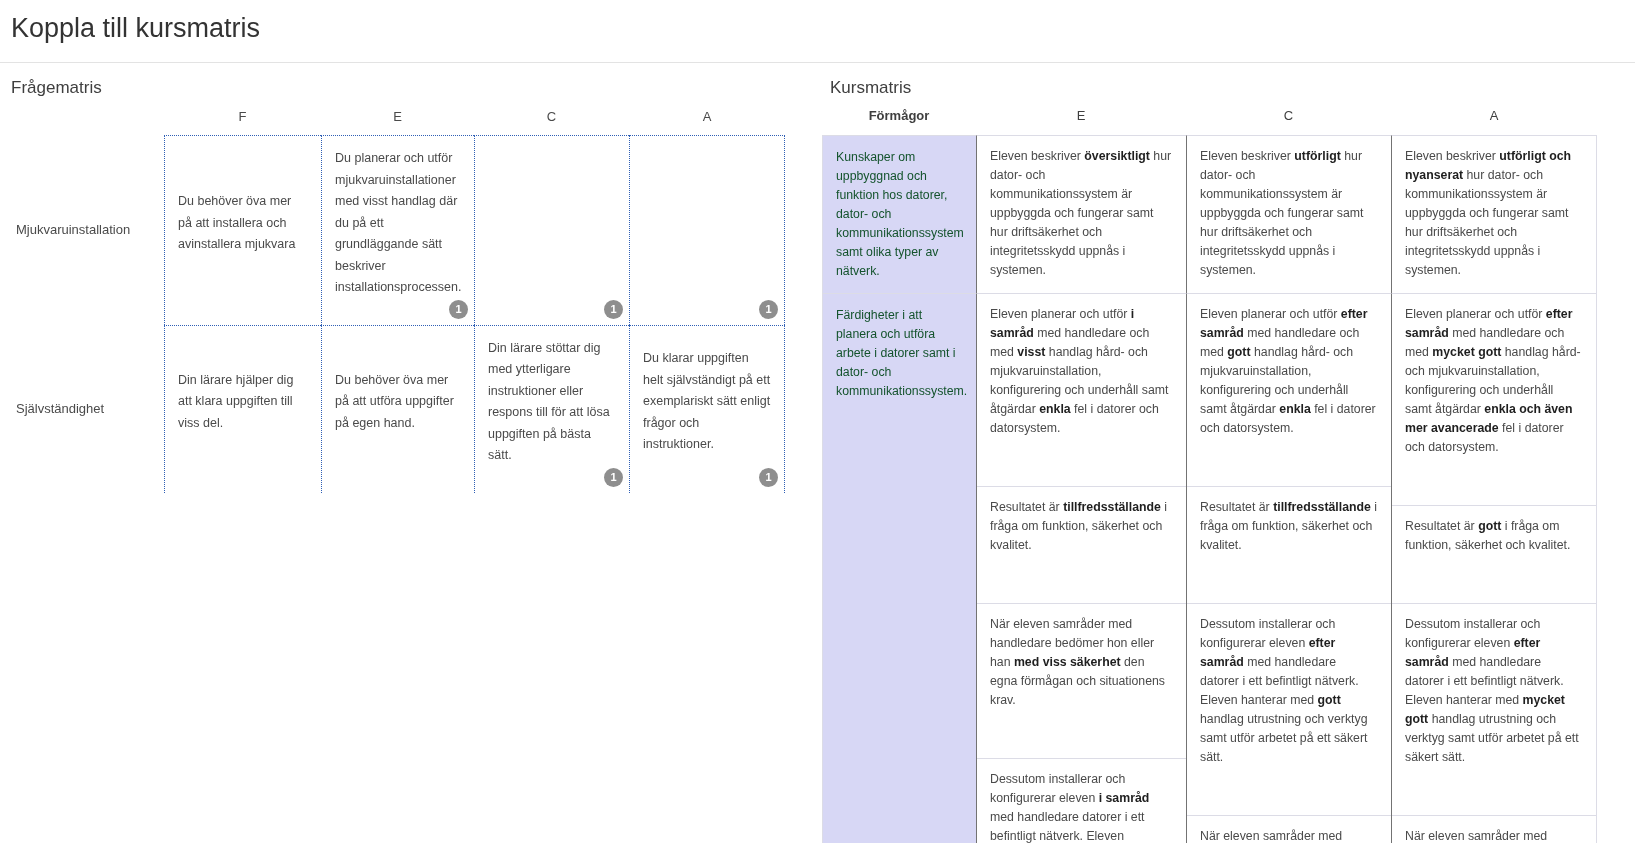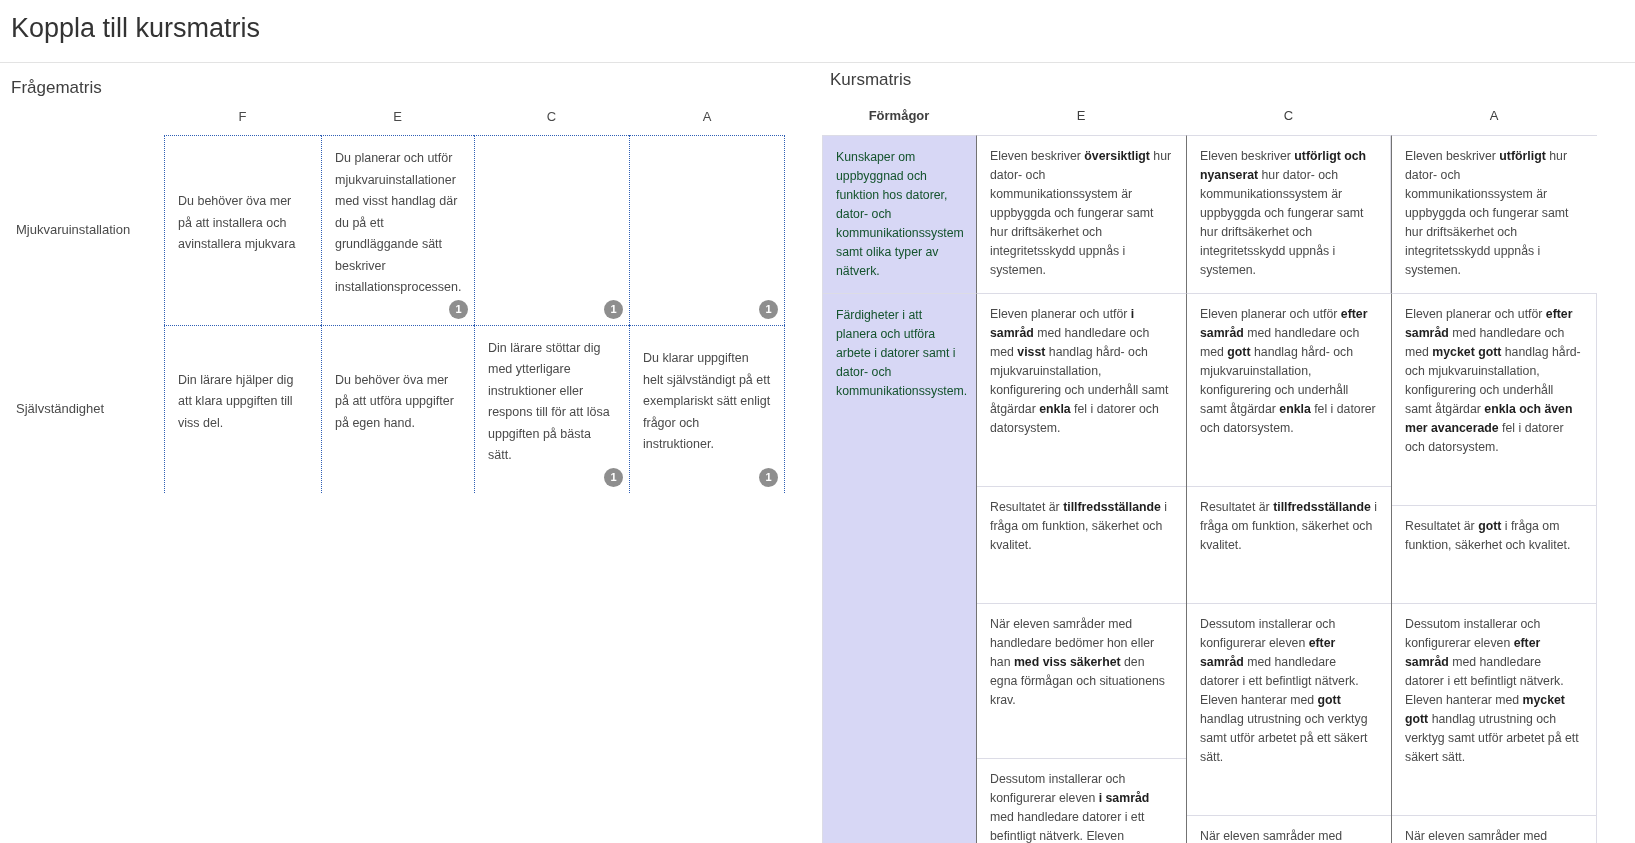--- a/index.html
+++ b/index.html
@@ -36,21 +36,21 @@
   }
 
   
   .section-heading {
     position: absolute;
     font-size: 17px;
     font-weight: 400;
     color: #3f3f3f;
   }
   #fragematris-heading { left: 11px; top: 78px; }
-  #kursmatris-heading  { left: 830px; top: 70px; }
+  #kursmatris-heading  { left: 830px; top: 78px; }
 
   
   #fragematris {
     position: absolute;
     left: 0px; top: 105px;
     width: 810px;
   }
   .fm-grid {
     display: grid;
     grid-template-columns: 164px 157px 153px 155px 156px;
@@ -198,26 +198,26 @@
     <div class="km-grid" id="km-grid">
         <div class="km-colhead first">Förmågor</div>
         <div class="km-colhead">E</div>
         <div class="km-colhead">C</div>
         <div class="km-colhead">A</div>
         <div class="km-rowlabel">Kunskaper om uppbyggnad och funktion hos datorer, dator- och kommunikationssystem samt olika typer av nätverk.</div>
         <div class="km-col">
           <div class="km-sub">Eleven beskriver <b>översiktligt</b> hur dator- och kommunikationssystem är uppbyggda och fungerar samt hur driftsäkerhet och integritetsskydd uppnås i systemen.</div>
           <div class="km-spacer"></div>
         </div>
+        <div class="km-col">
+          <div class="km-sub">Eleven beskriver <b>utförligt</b> hur dator- och kommunikationssystem är uppbyggda och fungerar samt hur driftsäkerhet och integritetsskydd uppnås i systemen.</div>
+          <div class="km-spacer"></div>
+        </div>
         <div class="km-col last">
           <div class="km-sub">Eleven beskriver <b>utförligt och nyanserat</b> hur dator- och kommunikationssystem är uppbyggda och fungerar samt hur driftsäkerhet och integritetsskydd uppnås i systemen.</div>
-          <div class="km-spacer"></div>
-        </div>
-        <div class="km-col">
-          <div class="km-sub">Eleven beskriver <b>utförligt</b> hur dator- och kommunikationssystem är uppbyggda och fungerar samt hur driftsäkerhet och integritetsskydd uppnås i systemen.</div>
           <div class="km-spacer"></div>
         </div>
         <div class="km-rowlabel">Färdigheter i att planera och utföra arbete i datorer samt i dator- och kommunikationssystem.</div>
         <div class="km-col">
           <div class="km-sub">Eleven planerar och utför <b>i samråd</b> med handledare och med <b>visst</b> handlag hård- och mjukvaruinstallation, konfigurering och underhåll samt åtgärdar <b>enkla</b> fel i datorer och datorsystem.</div>
           <div class="km-sub">Resultatet är <b>tillfredsställande</b> i fråga om funktion, säkerhet och kvalitet.</div>
           <div class="km-sub">När eleven samråder med handledare bedömer hon eller han <b>med viss säkerhet</b> den egna förmågan och situationens krav.</div>
           <div class="km-sub">Dessutom installerar och konfigurerar eleven <b>i samråd</b> med handledare datorer i ett befintligt nätverk. Eleven hanterar med <b>visst</b> handlag utrustning och verktyg samt utför arbetet på ett säkert sätt.</div>
           <div class="km-spacer"></div>
         </div>

